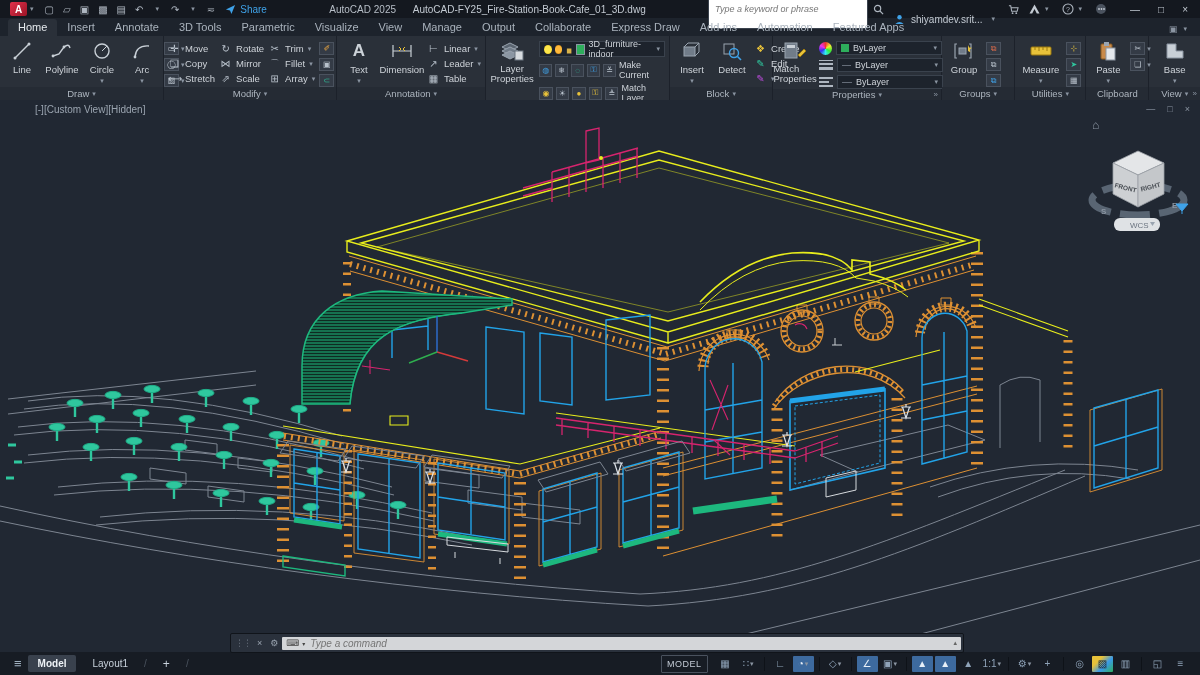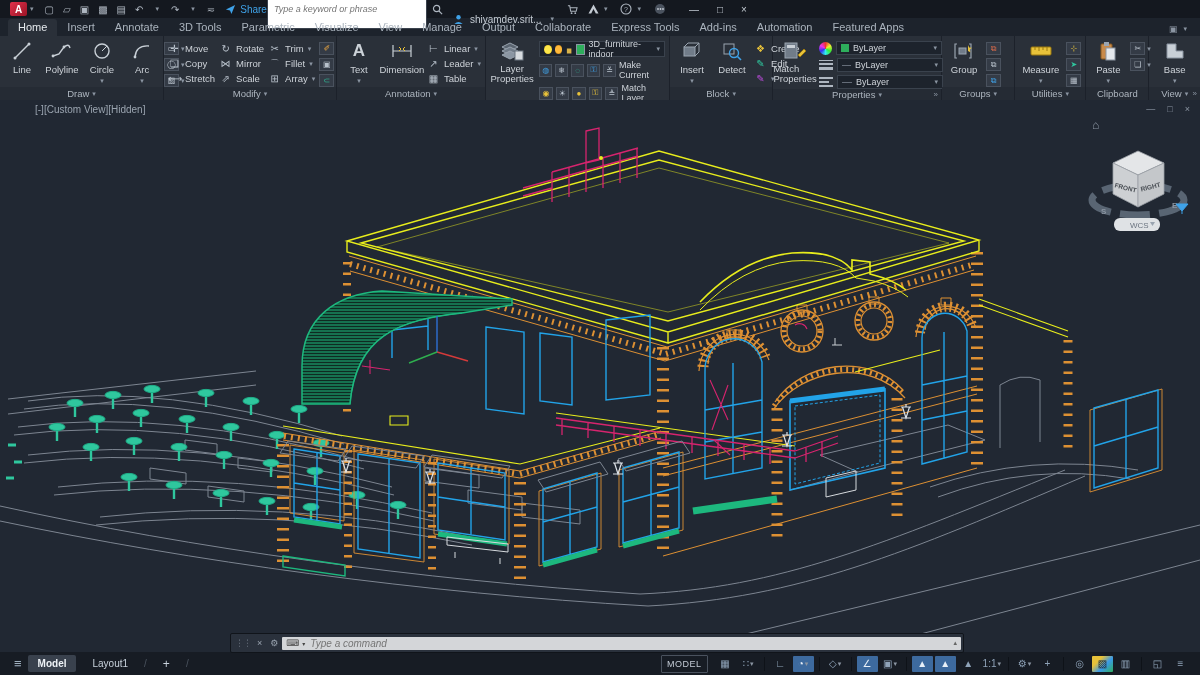--- a/index.html
+++ b/index.html
@@ -97,20 +97,24 @@
       <span>↷</span>
       <span class="dd">▾</span>
       <span>≂</span>
     </div>
     <div class="share">
       <svg width="11" height="11" viewBox="0 0 12 12">
           <path d="M1,6 L11,1 L7,11 L5.5,7 Z" fill="#3fa2e8"></path>
         </svg>
       <span>Share</span>
     </div>
+    <div class="title">
+      <span>AutoCAD 2025</span>
+      <span class="doc">AutoCAD-FY25_Fire-Station-Book-Cafe_01_3D.dwg</span>
+    </div>
     <div class="search">
       <input placeholder="Type a keyword or phrase" style="">
     </div>
     <span class="tbicon">
       <svg width="11" height="11" viewBox="0 0 12 12">
           <circle cx="5" cy="5" r="3.4" fill="none" stroke="#aeb6c0" stroke-width="1.3"></circle>
           <line x1="7.6" y1="7.6" x2="11" y2="11" stroke="#aeb6c0" stroke-width="1.3"></line>
         </svg>
     </span>
     <span class="tbicon" style="color:#3fa2e8;gap:6px;margin-top:20px;">
@@ -161,21 +165,21 @@
     <span class="tab active">Home</span>
     <span class="tab">Insert</span>
     <span class="tab">Annotate</span>
     <span class="tab">3D Tools</span>
     <span class="tab">Parametric</span>
     <span class="tab">Visualize</span>
     <span class="tab">View</span>
     <span class="tab">Manage</span>
     <span class="tab">Output</span>
     <span class="tab">Collaborate</span>
-    <span class="tab">Express Tools</span>
+    <span class="tab">Express Draw</span>
     <span class="tab">Add-ins</span>
     <span class="tab">Automation</span>
     <span class="tab">Featured Apps</span>
     <span class="tab-ovf">▣<span class="dd">▾</span></span>
   </div>
 
   <div class="ribbon">
 
     <div class="panel" style="width:163px">
       <div class="pbody">

